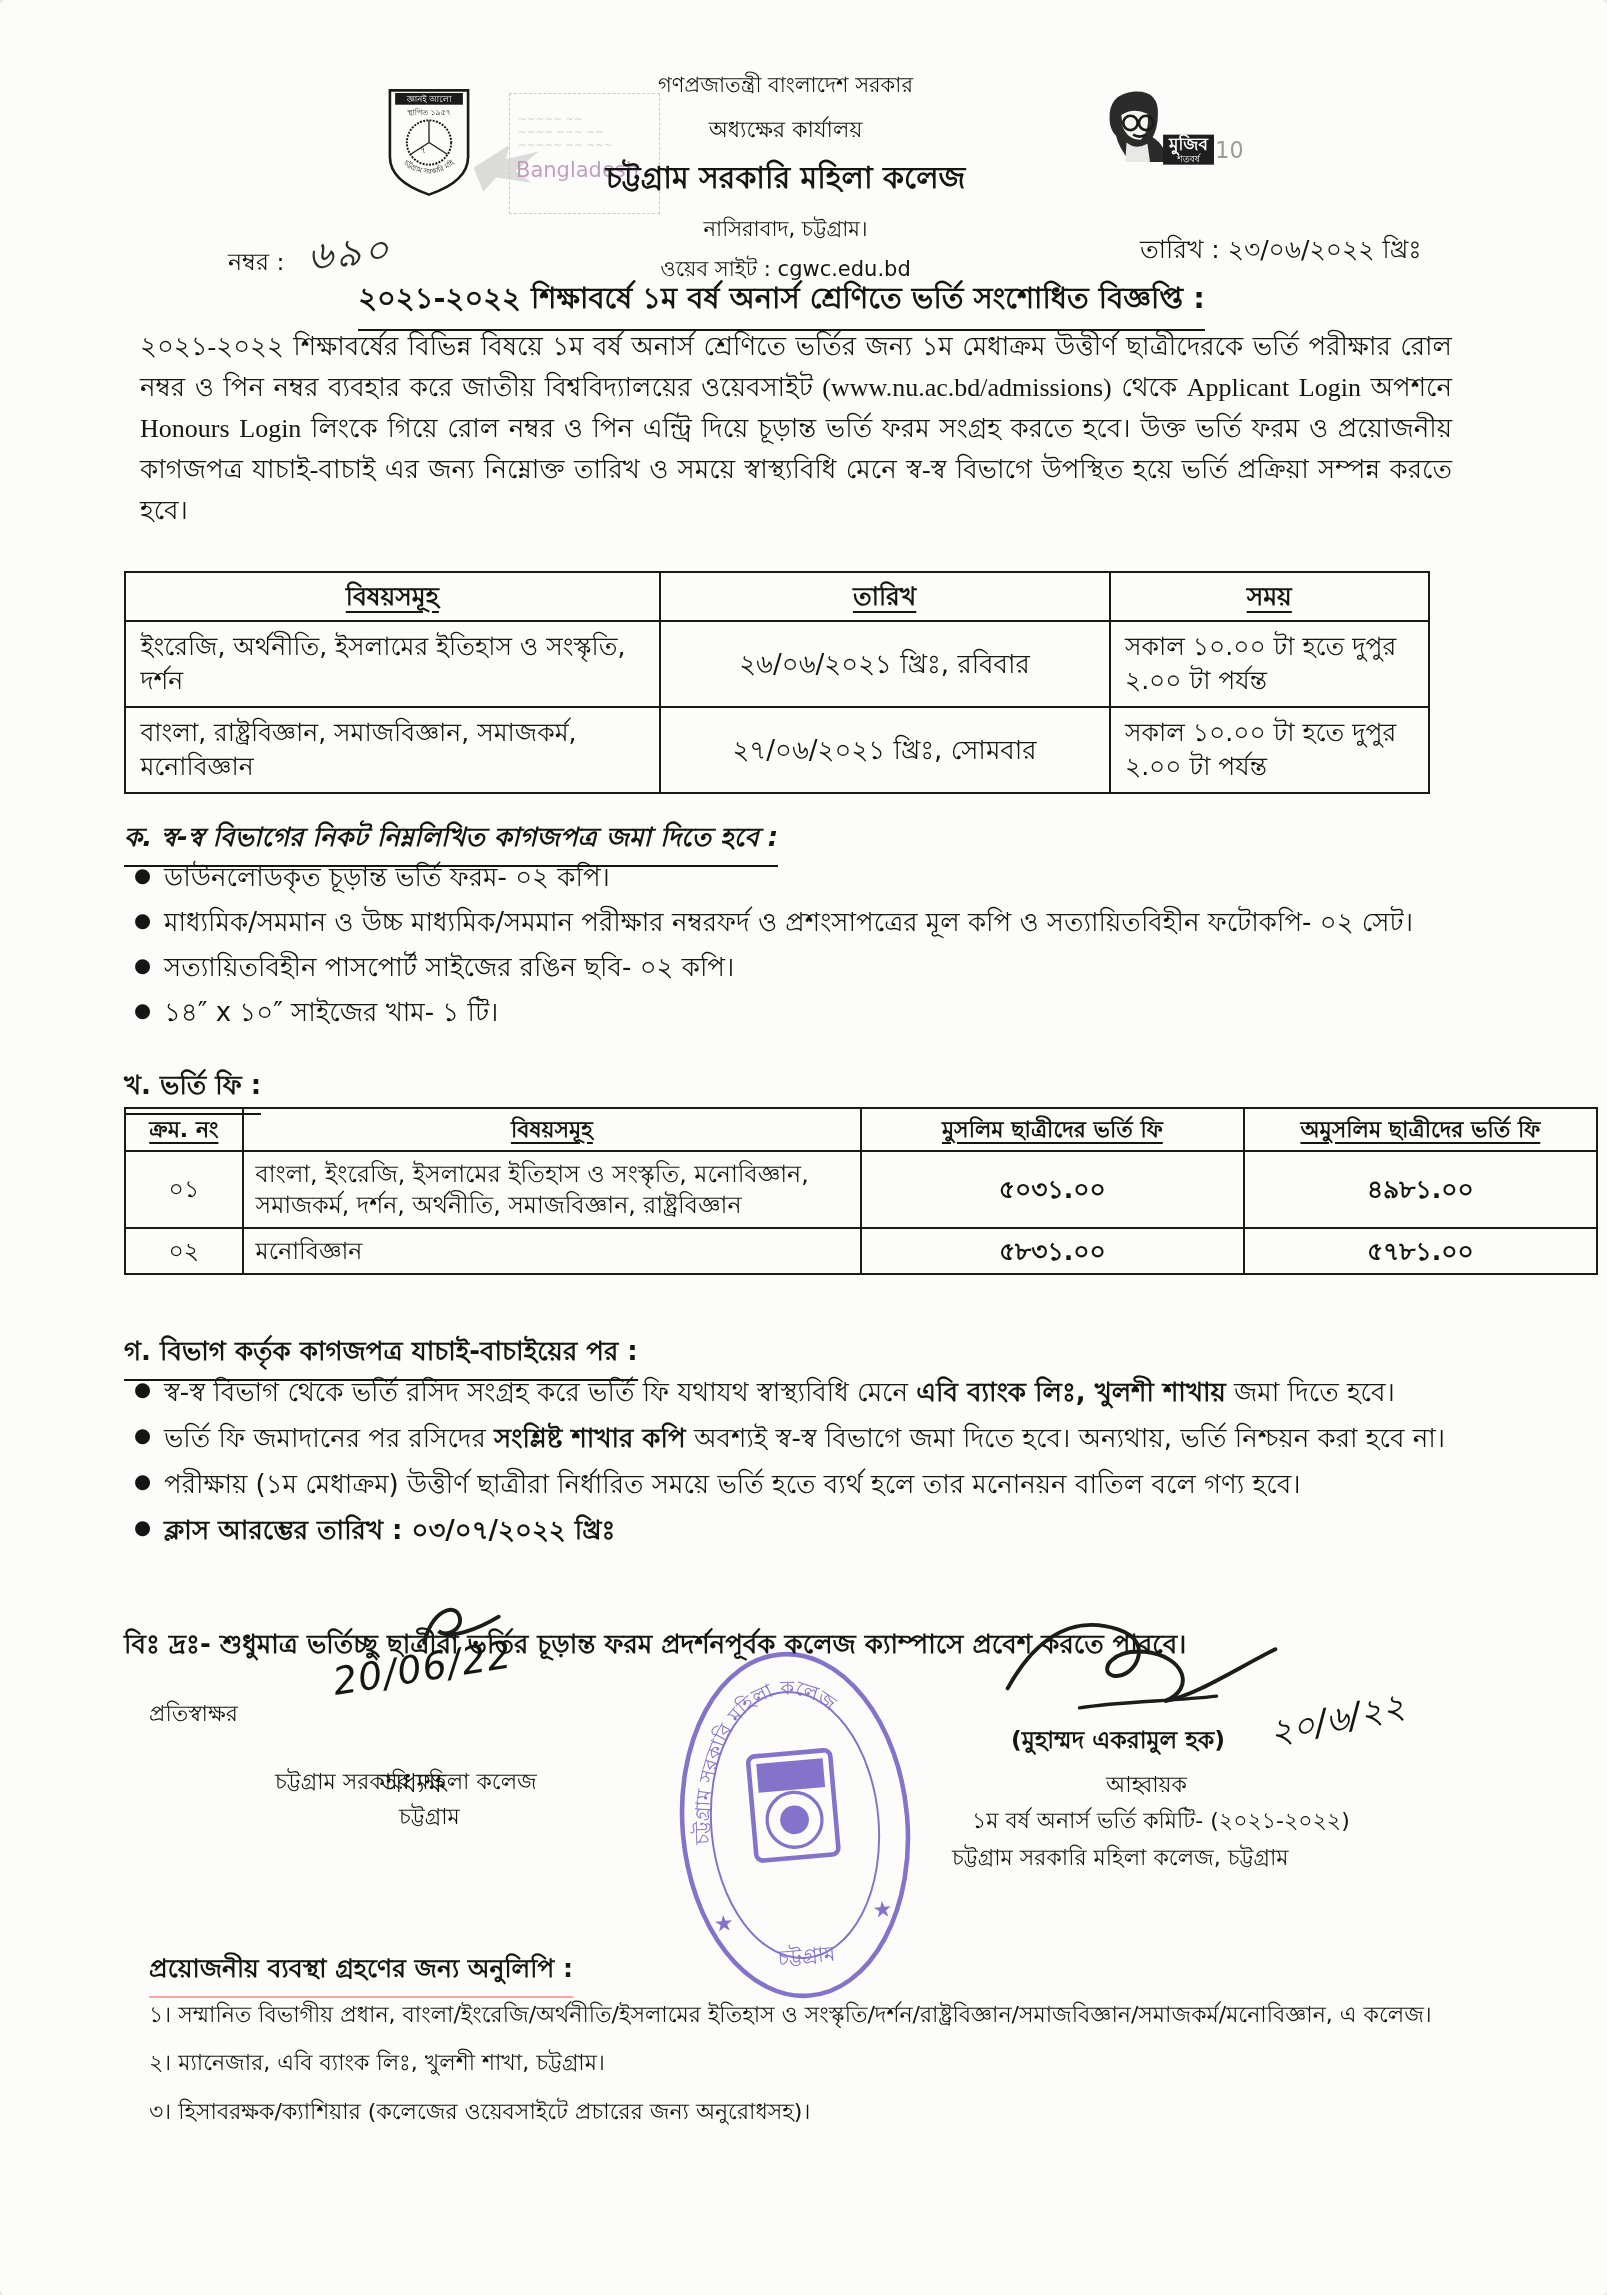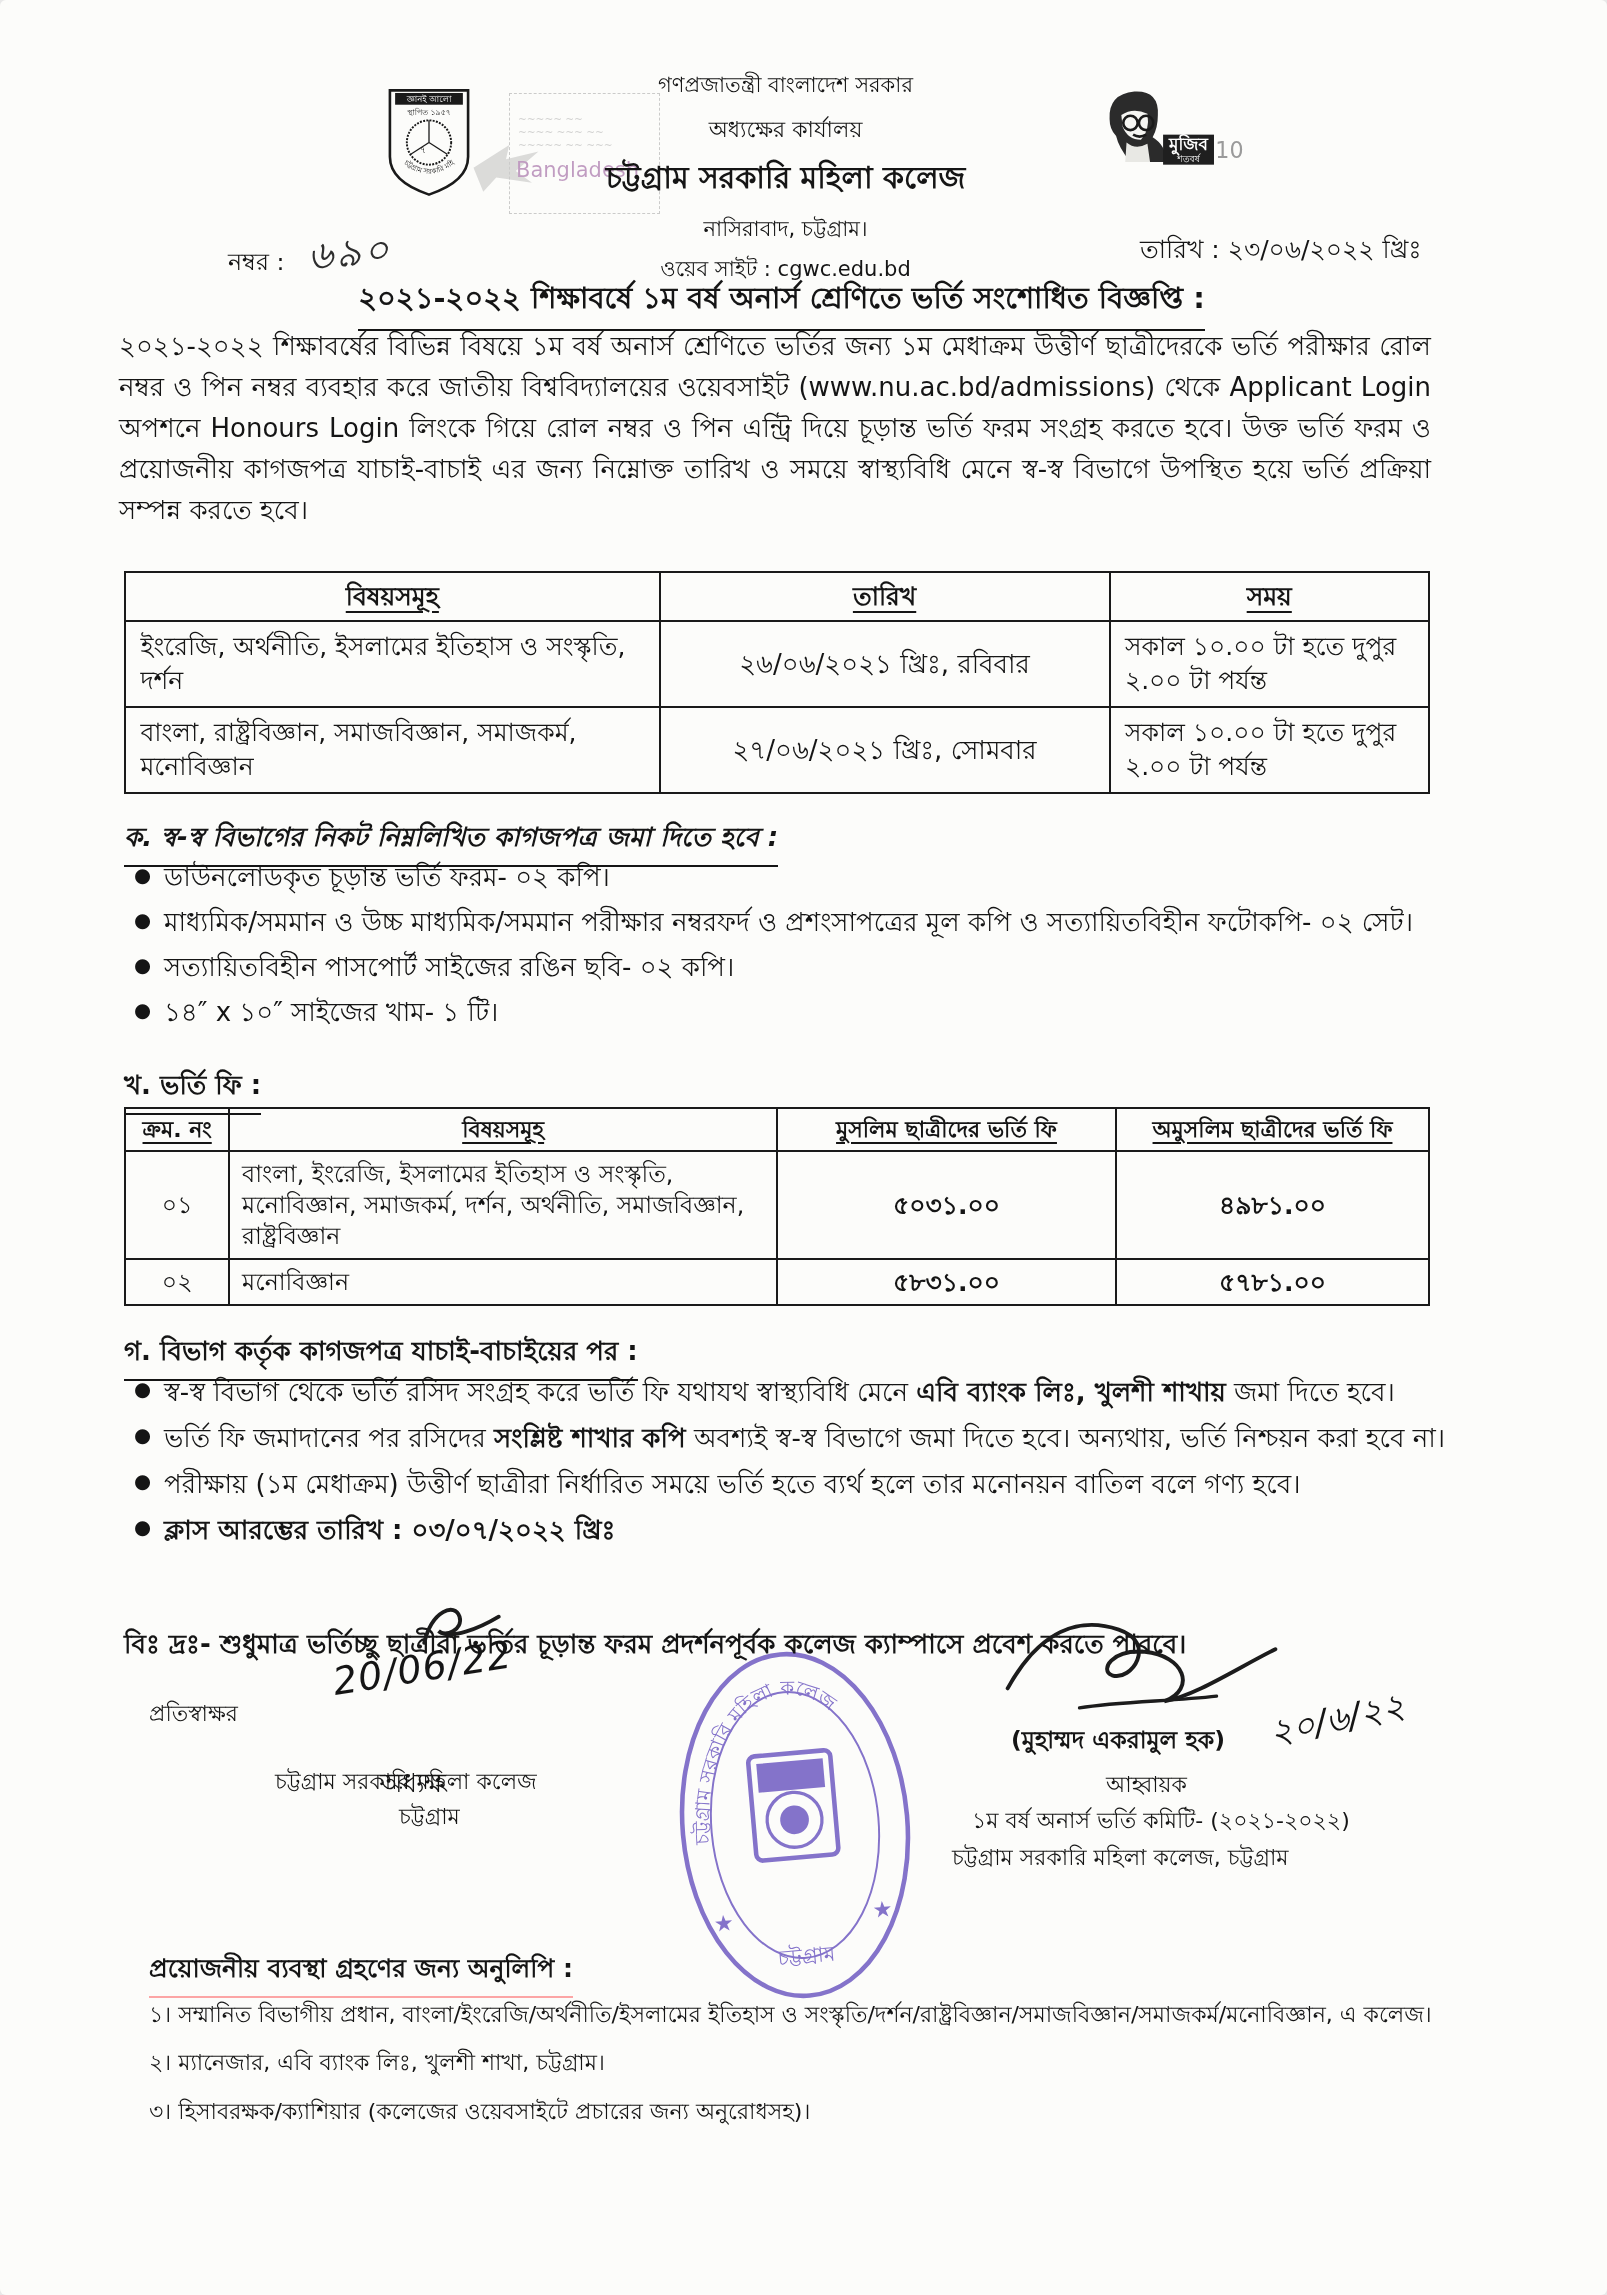--- a/index.html
+++ b/index.html
@@ -40,32 +40,32 @@
   .hand-number { display:inline-block; font-size:39px; transform:rotate(-5deg) translateY(-3.9px);
     margin-left:15.7px; color:#2e2e2e; letter-spacing:2.6px; }
   .date-row { left:1140px; top:230px; font-size:25px; }
 
   
   .title-wrap { left:124px; top:275px; width:1315px; text-align:center; }
   .title-text { display:inline-block; font-size:29px; font-weight:bold;
     border-bottom:2.6px solid #151515; padding-bottom:5.2px; }
 
   
-  .intro { left:119px; top:326px; width:1312px; font-size:26px; line-height:41px;
-    text-align:justify; }
+  .intro { left:140px; top:326px; width:1312px; font-size:26px; line-height:41px;
+    text-align:justify;font-family:Liberation Serif, serif; }
 
   
   table { border-collapse:collapse; width:100%; }
   td,th { border:2px solid #1a1a1a; vertical-align:middle; }
   .t1 { left:124px; top:571px; width:1306px; font-size:25px; line-height:34px; }
   .t1 th { font-weight:bold; text-decoration:underline; text-underline-offset:5.9px;
     text-decoration-thickness:2px; padding:6.5px 5.2px; font-size:25px; }
   .t1 td { padding:7.9px 14.4px; }
   .t1 .c-date { text-align:center; font-size:26px; }
-  .t2 { left:124px; top:1107px; width:1306px; font-size:23.6px; line-height:31px; }
+  .t2 { left:124px; top:1107px; width:1474px; font-size:23.6px; line-height:31px; }
   .t2 th { font-weight:bold; text-decoration:underline; text-underline-offset:5.2px;
     text-decoration-thickness:2px; padding:5.2px 3.9px; font-size:22px; }
   .t2 td { padding:6.5px 11.8px; }
   .t2 .c-sl  { text-align:center; }
   .t2 .c-fee { text-align:center; font-weight:bold; font-size:25px; }
 
   
   .sec-head { font-size:26px; font-weight:bold; }
   .sec-head .u { border-bottom:2.6px solid #151515; padding-bottom:3.9px; display:inline-block; }
   .ka-head { left:124px; top:817px;font-style:italic; }

